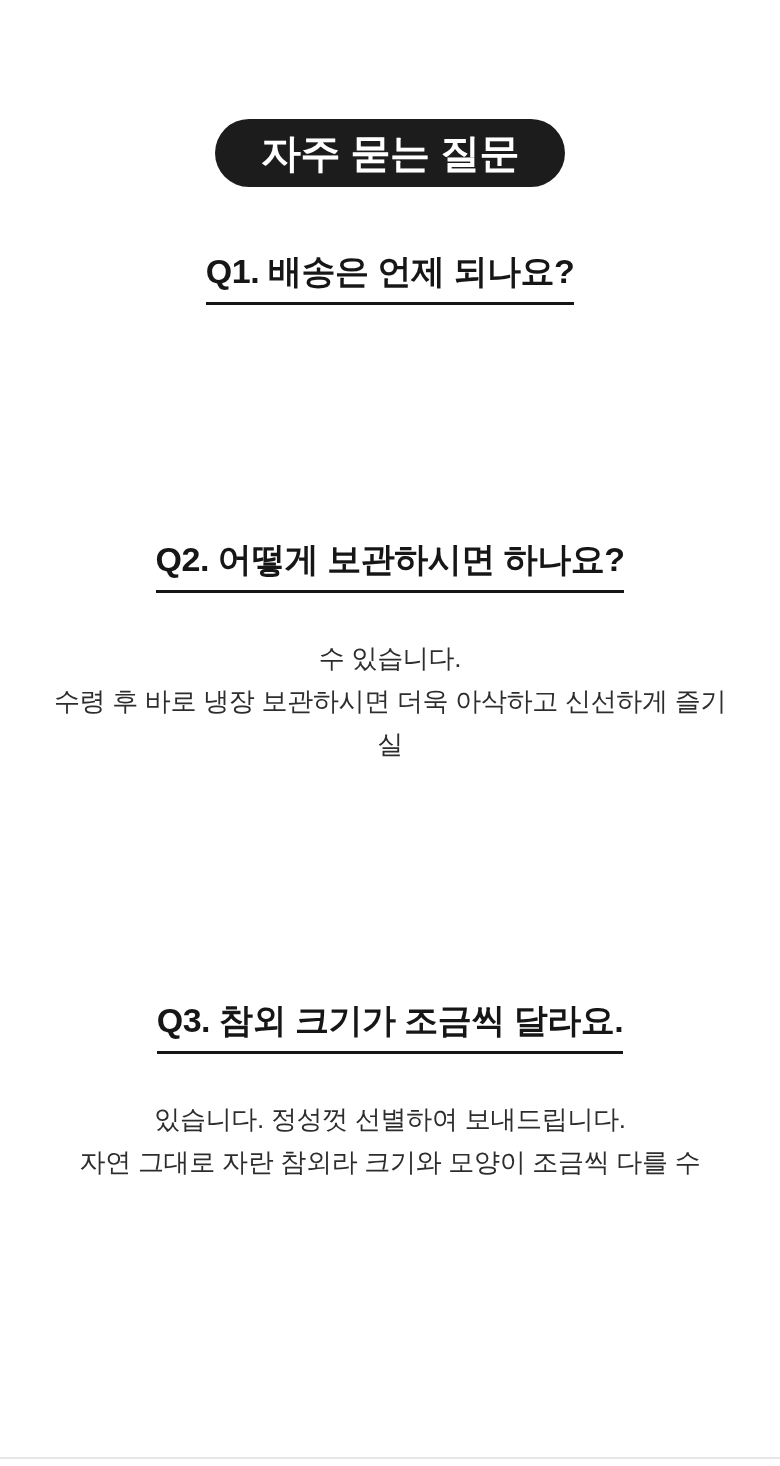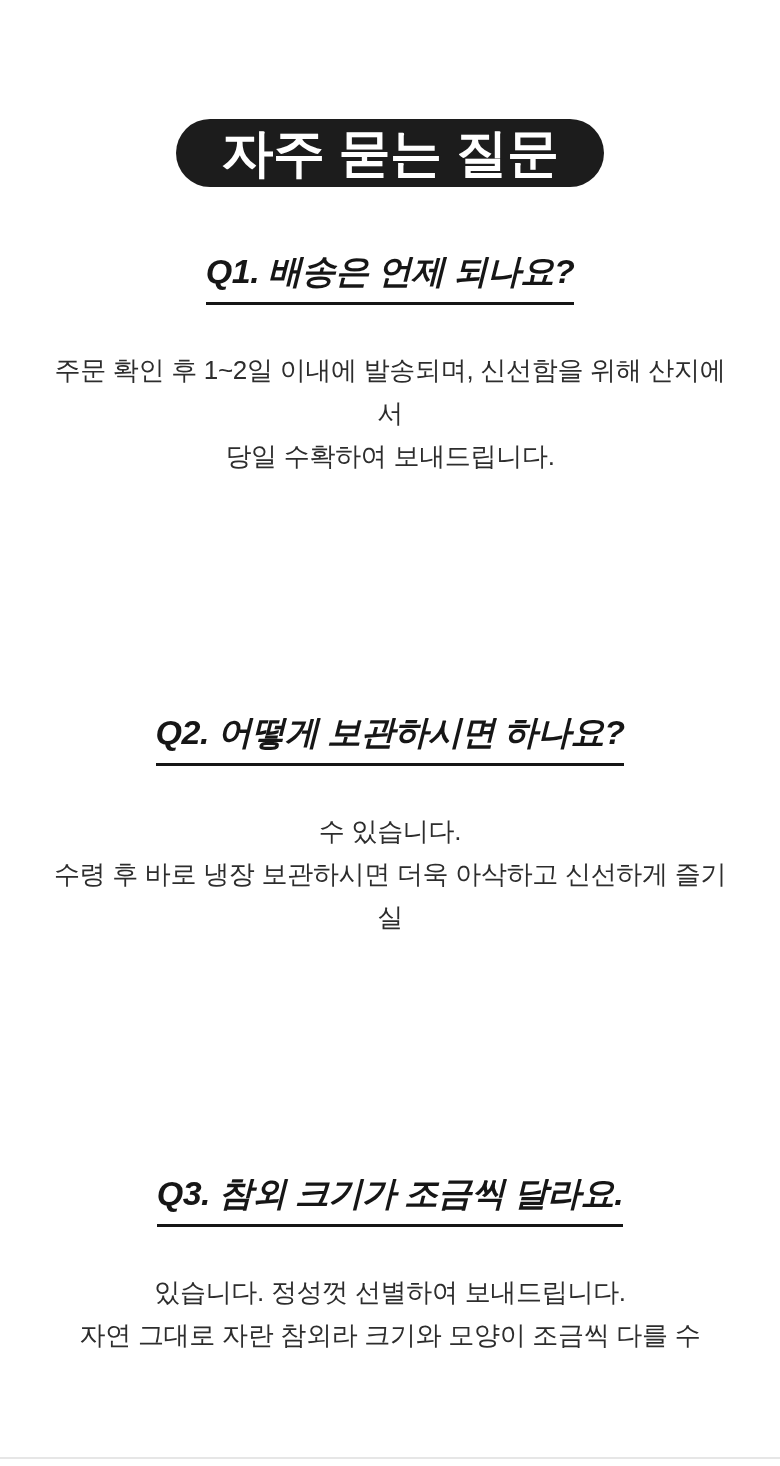--- a/index.html
+++ b/index.html
@@ -19,36 +19,35 @@
     overflow: hidden;
   }
   .faq-section {
     padding-top: 119px;
     text-align: center;
   }
   .faq-badge {
     display: inline-block;
     background: #1c1c1c;
     color: #ffffff;
-    font-size: 52px;
+    font-size: 40px;
     font-weight: 700;
     line-height: 68px;
     padding: 0 46px;
     border-radius: 36px;
     letter-spacing: -0.5px;
   }
   .faq-item {
     margin-top: 232px;
   }
   .faq-item.first {
     margin-top: 62px;
   }
   .faq-question-row {
     margin: 16px;
-    font-style: italic;
   }
   .faq-question {
     display: inline-block;
     font-size: 34px;
     font-weight: 700;
     color: #161616;
     letter-spacing: -0.5px;
     padding-bottom: 7px;
     border-bottom: 3px solid #161616;
   }
@@ -75,24 +74,20 @@
 
 <div class="page">
   <section class="faq-section">
 
     <div class="faq-badge">자주 묻는 질문</div>
 
     <div class="faq-item first">
       <h3 class="faq-question-row">
         <span class="faq-question">Q1. 배송은 언제 되나요?</span>
       </h3>
-      <div class="faq-answer">
-        <div>주문 확인 후 1~2일 이내에 발송되며, 신선함을 위해 산지에서</div>
-        <div>당일 수확하여 보내드립니다.</div>
-      </div>
     </div>
 
     <div class="faq-item">
       <h3 class="faq-question-row">
         <span class="faq-question">Q2. 어떻게 보관하시면 하나요?</span>
       </h3>
       <div class="faq-answer">
         <div>수 있습니다.</div>
         <div>수령 후 바로 냉장 보관하시면 더욱 아삭하고 신선하게 즐기실</div>
       </div>

